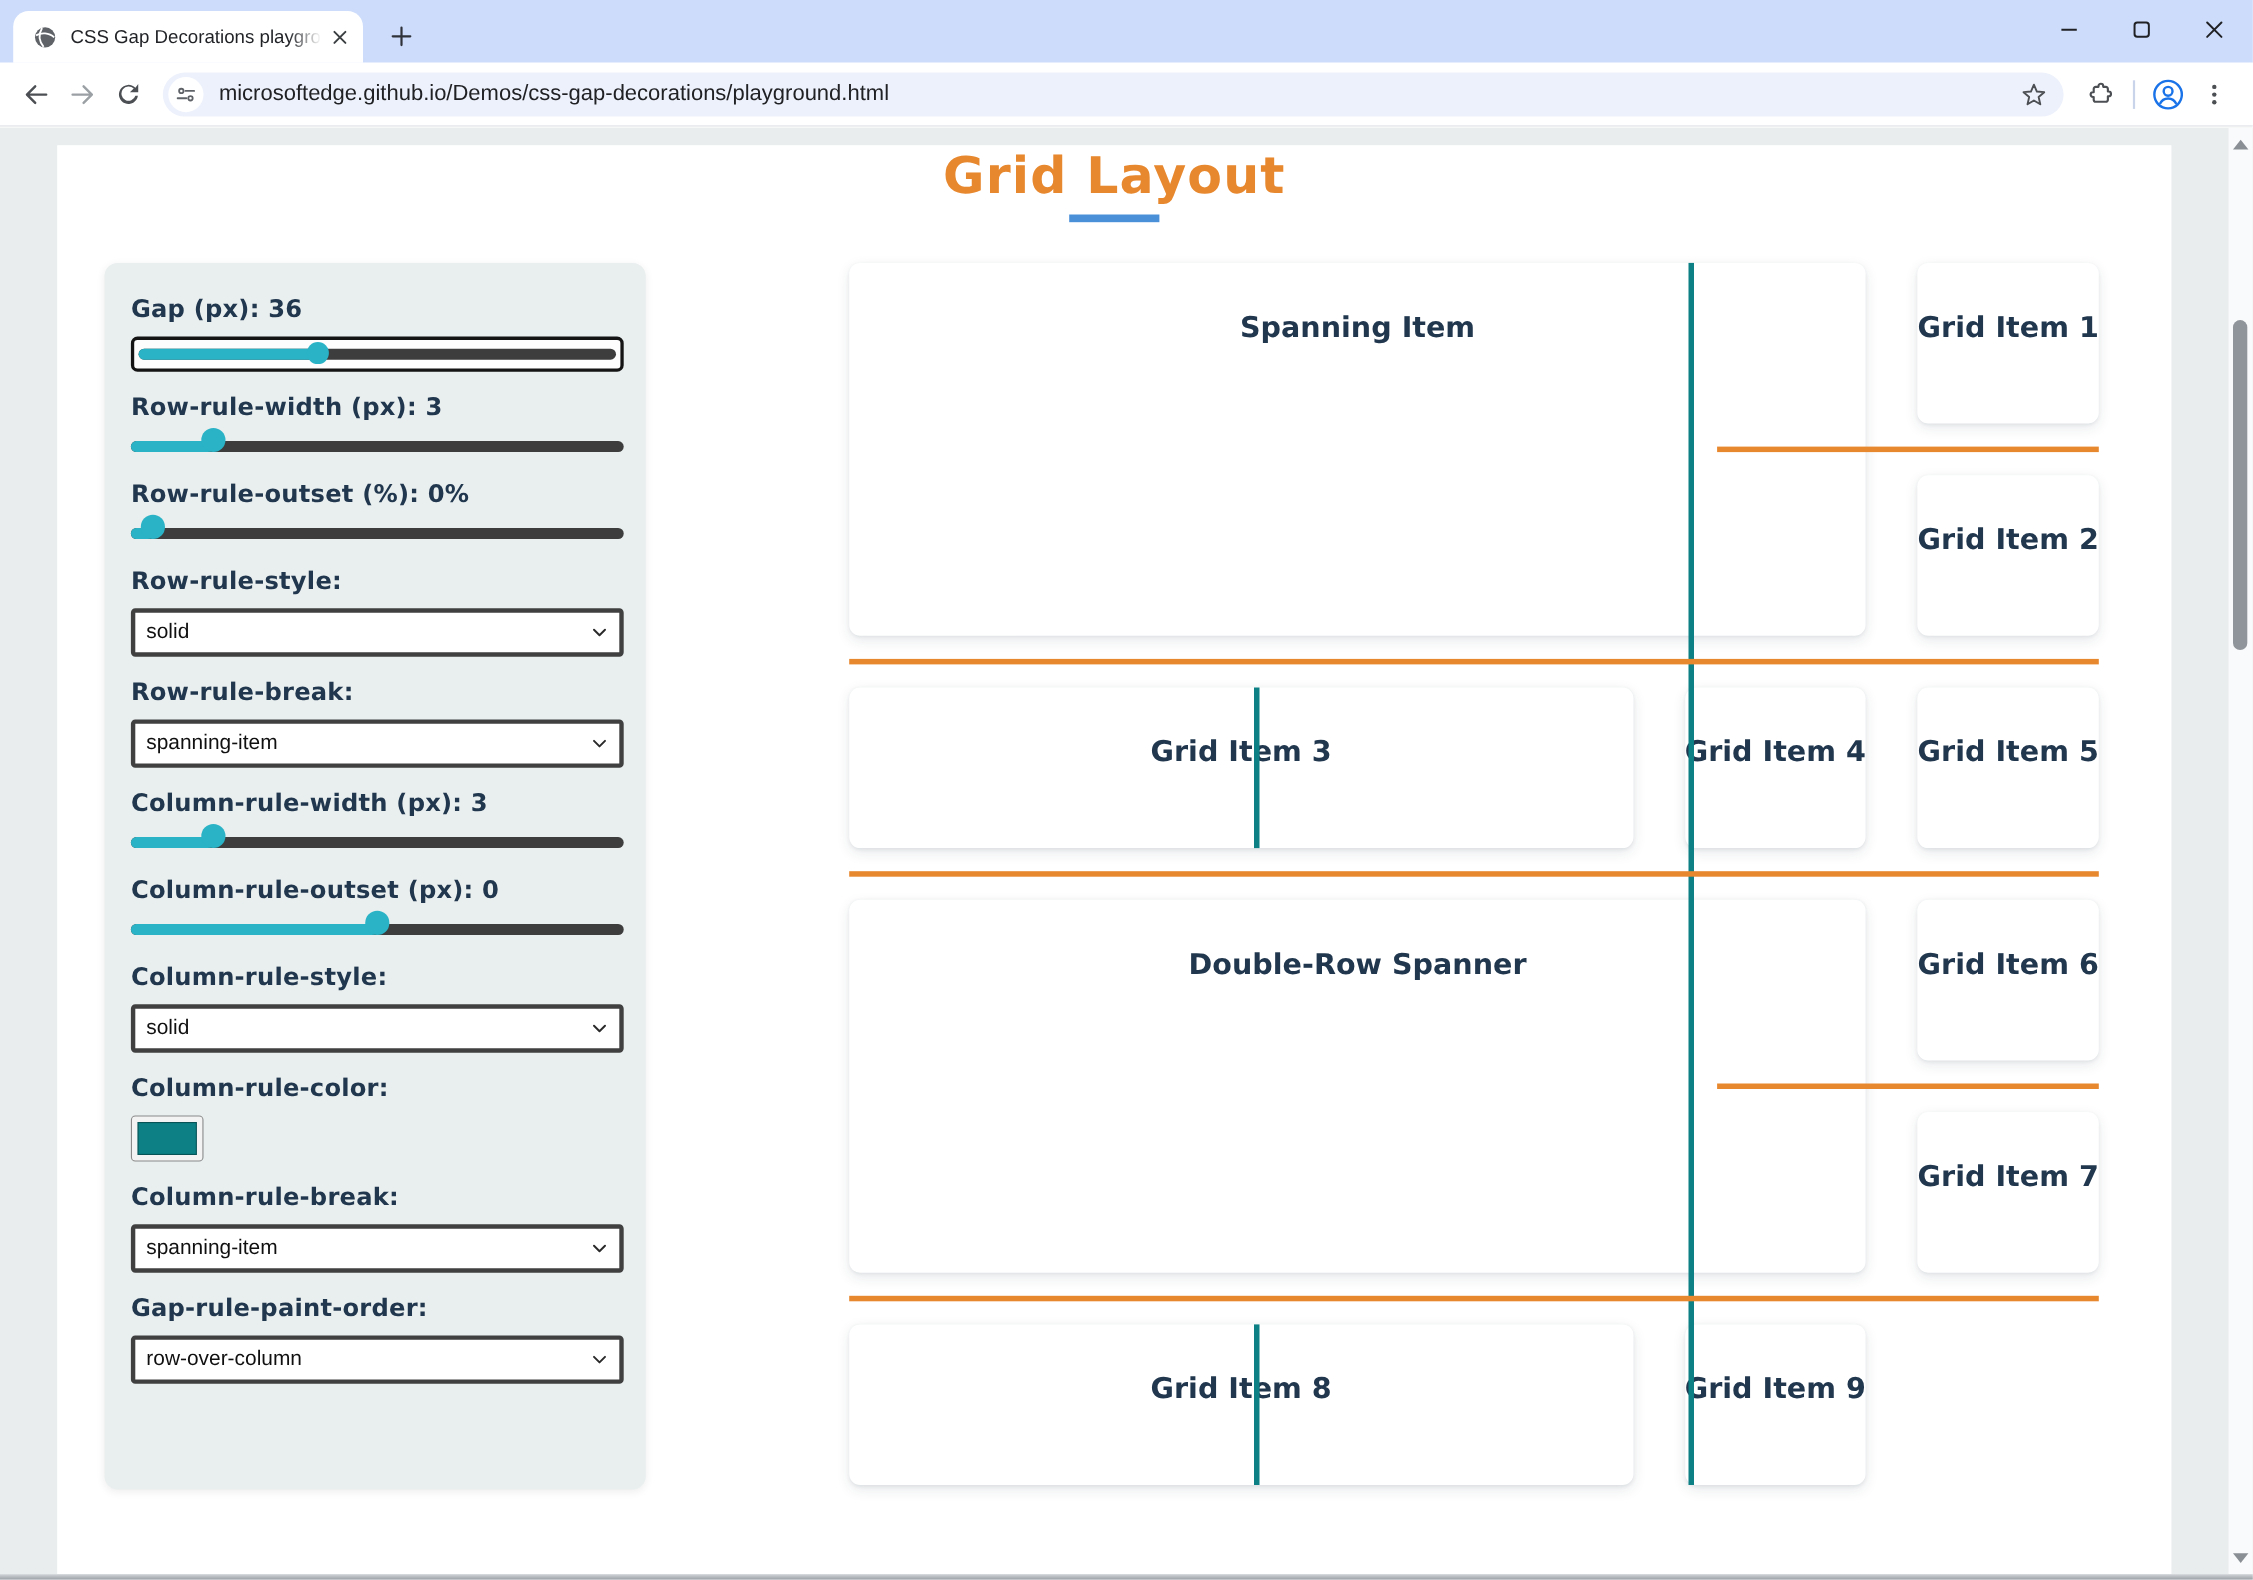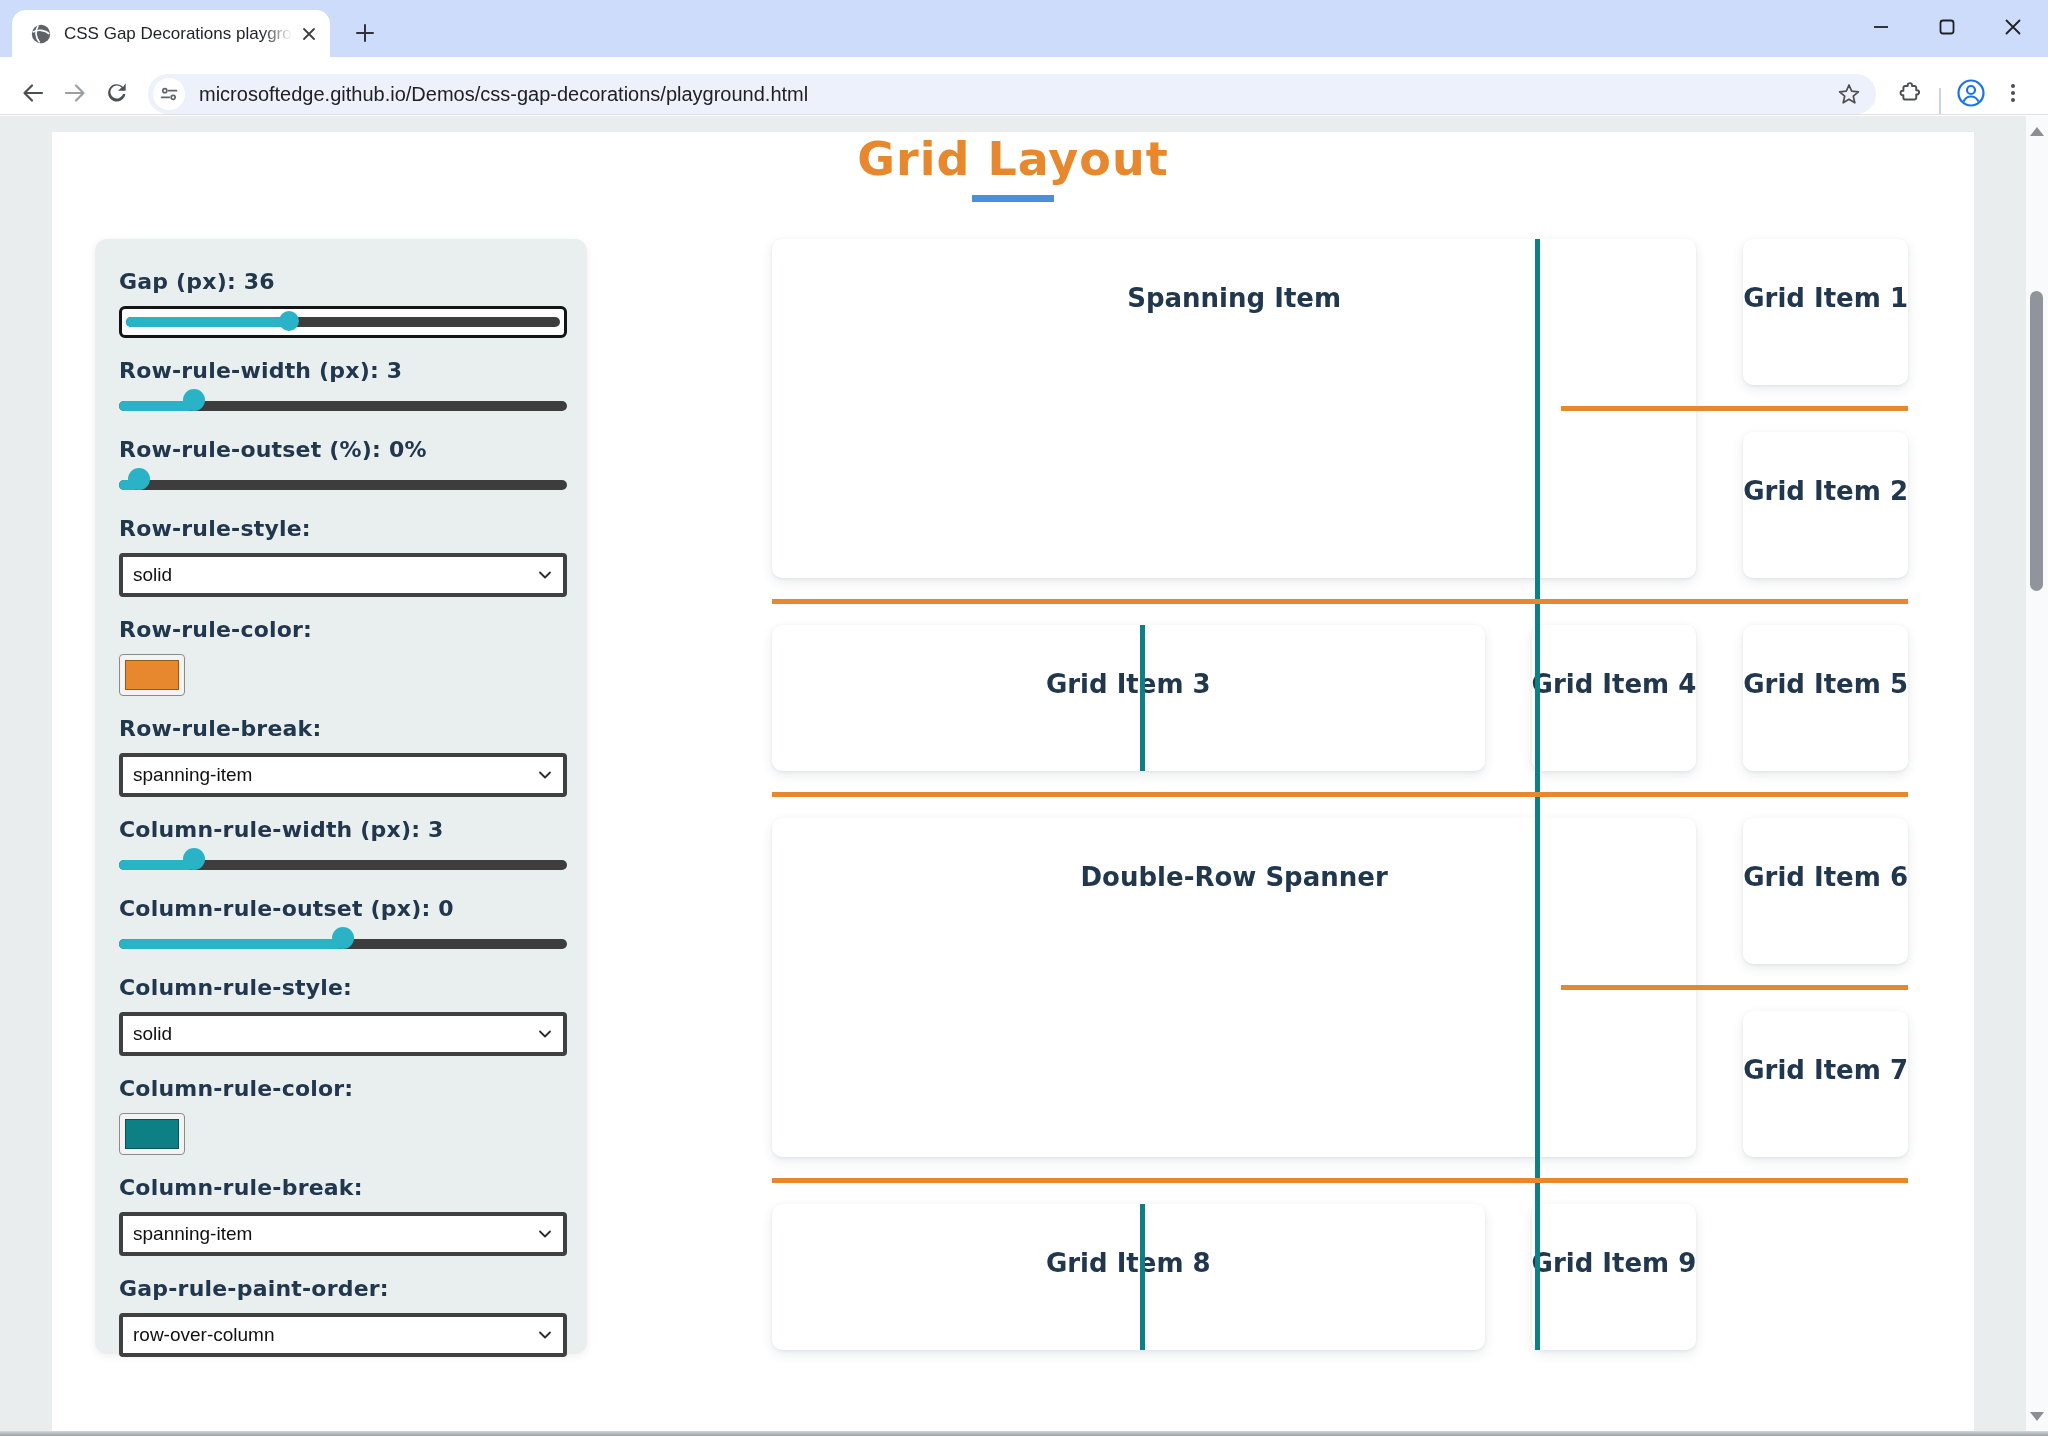--- a/index.html
+++ b/index.html
@@ -16,21 +16,21 @@
   .tab-title{font-size:17px;color:#1f2125;white-space:nowrap;line-height:24px;}
   .tab-fade{position:absolute;right:0;top:0;bottom:0;width:30px;background:linear-gradient(to right,rgba(255,255,255,0),#ffffff);}
   .tab-close{width:26px;height:26px;border:none;background:transparent;border-radius:50%;
        display:flex;align-items:center;justify-content:center;padding:0;margin-left:4px;cursor:pointer;}
   .new-tab{position:absolute;left:348px;top:16px;width:34px;height:34px;border:none;background:transparent;
        display:flex;align-items:center;justify-content:center;padding:0;}
   .win-controls{position:absolute;right:14px;top:8px;display:flex;gap:24px;}
   .win-btn{width:42px;height:38px;border:none;background:transparent;display:flex;align-items:center;justify-content:center;padding:0;}
   
   .toolbar{position:absolute;left:0;top:57px;right:0;height:58px;background:#ffffff;
-       border-bottom:1px solid #dde0e4;display:flex;align-items:flex-end;padding:0 14px 0 12px;box-sizing:border-box;}
+       border-bottom:1px solid #dde0e4;display:flex;align-items:center;padding:0 14px 0 12px;box-sizing:border-box;}
   .tb-btn{width:42px;height:42px;border:none;background:transparent;border-radius:50%;
        display:flex;align-items:center;justify-content:center;padding:0;flex:0 0 auto;}
   .omnibox{flex:1;height:40px;background:#edf1fb;border-radius:20px;margin:0 12px 0 10px;
        display:flex;align-items:center;padding:0 10px 0 5px;min-width:0;}
   .site-info{width:32px;height:32px;background:#ffffff;border-radius:50%;
        display:flex;align-items:center;justify-content:center;flex:0 0 auto;}
   .url{font-size:20px;color:#202124;margin-left:14px;flex:1;white-space:nowrap;overflow:hidden;}
   .sep{width:2px;height:26px;background:#c9d4ea;margin:0 9px;flex:0 0 auto;}
   
   .page{position:absolute;left:0;top:116px;right:0;bottom:5px;background:#e9edee;overflow:hidden;}
@@ -237,26 +237,20 @@
               <div class="thumb" style="left:calc(11px + (100% - 22px)*0.02)"></div>
             </div>
           </div>
           <div class="group">
             <div class="control-label">Row-rule-style:</div>
             <div class="select">
               <span>solid</span>
               <svg width="18" height="18" viewBox="0 0 18 18">
                 <path d="M4 6.5l5 5 5-5" fill="none" stroke="#2b2b2b" stroke-width="1.8" stroke-linecap="round" stroke-linejoin="round"></path>
               </svg>
-            </div>
-          </div>
-          <div class="group">
-            <div class="control-label">Row-rule-color:</div>
-            <div class="swatch">
-              <div class="swatch-inner" style="background: rgb(232, 136, 46);"></div>
             </div>
           </div>
           <div class="group">
             <div class="control-label">Row-rule-break:</div>
             <div class="select">
               <span>spanning-item</span>
               <svg width="18" height="18" viewBox="0 0 18 18">
                 <path d="M4 6.5l5 5 5-5" fill="none" stroke="#2b2b2b" stroke-width="1.8" stroke-linecap="round" stroke-linejoin="round"></path>
               </svg>
             </div>

